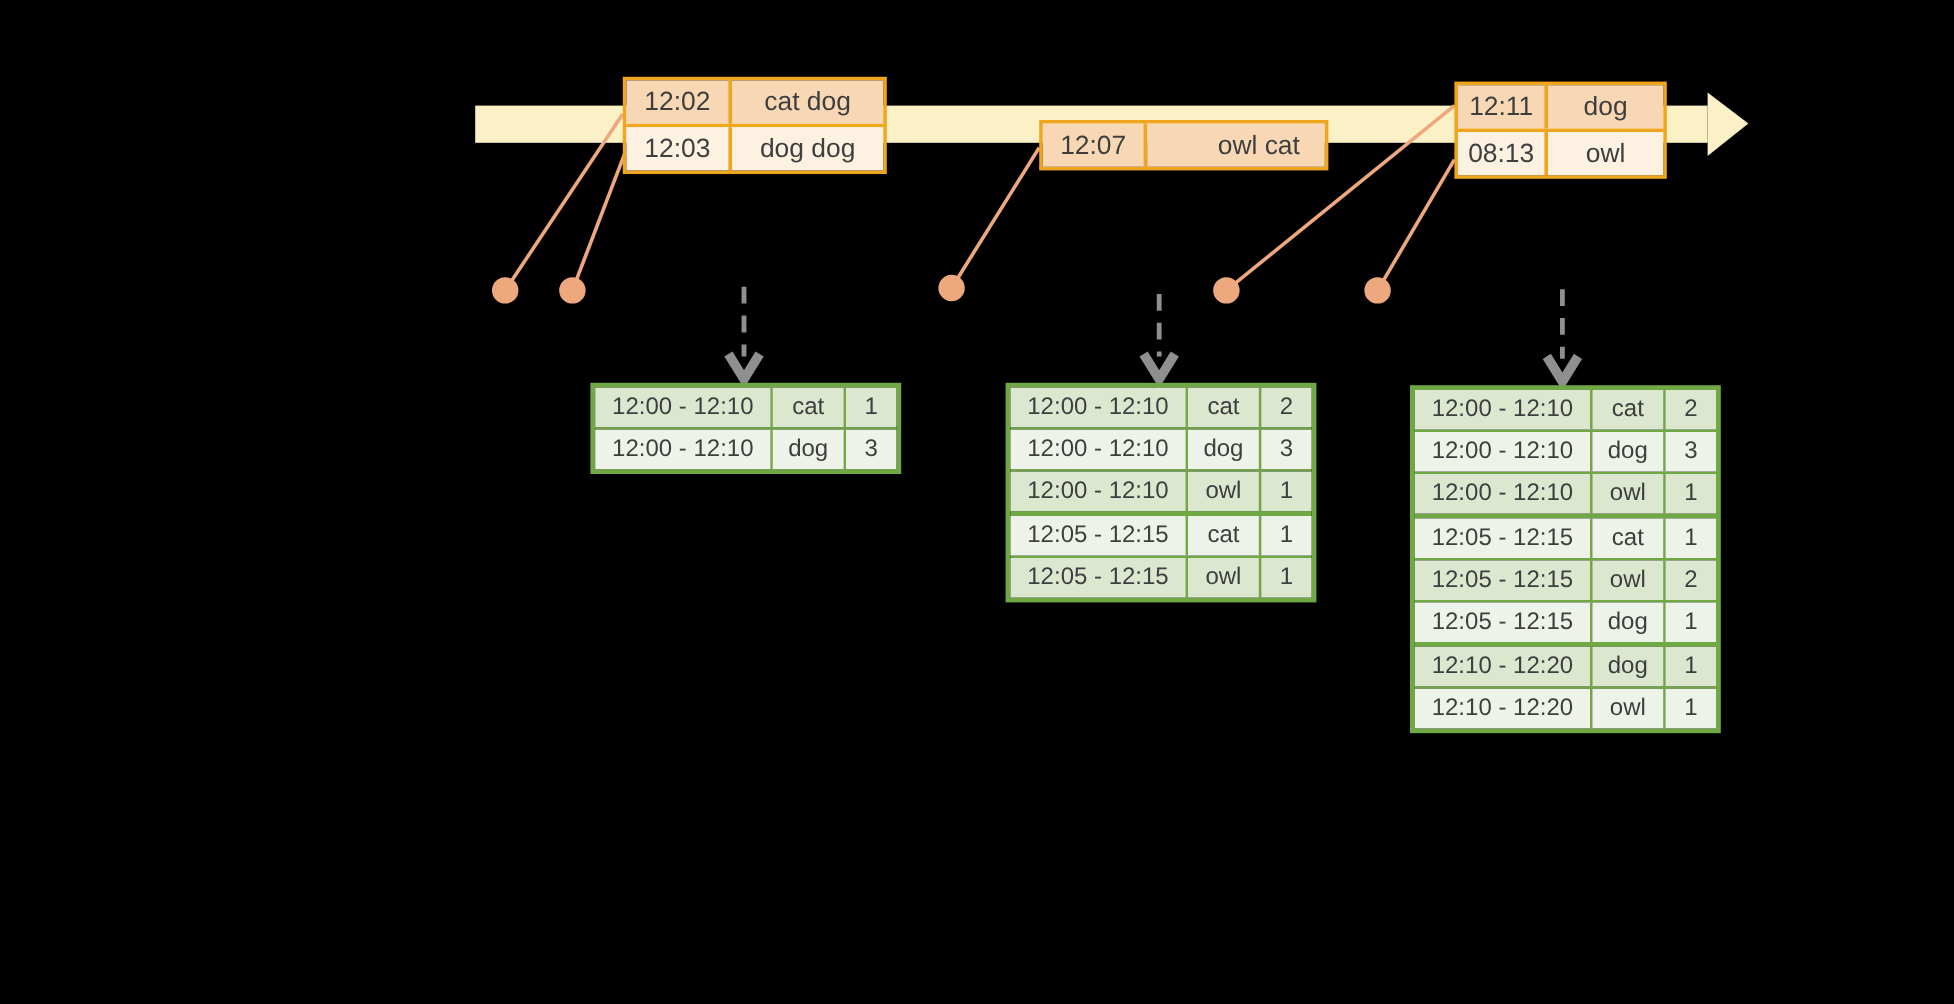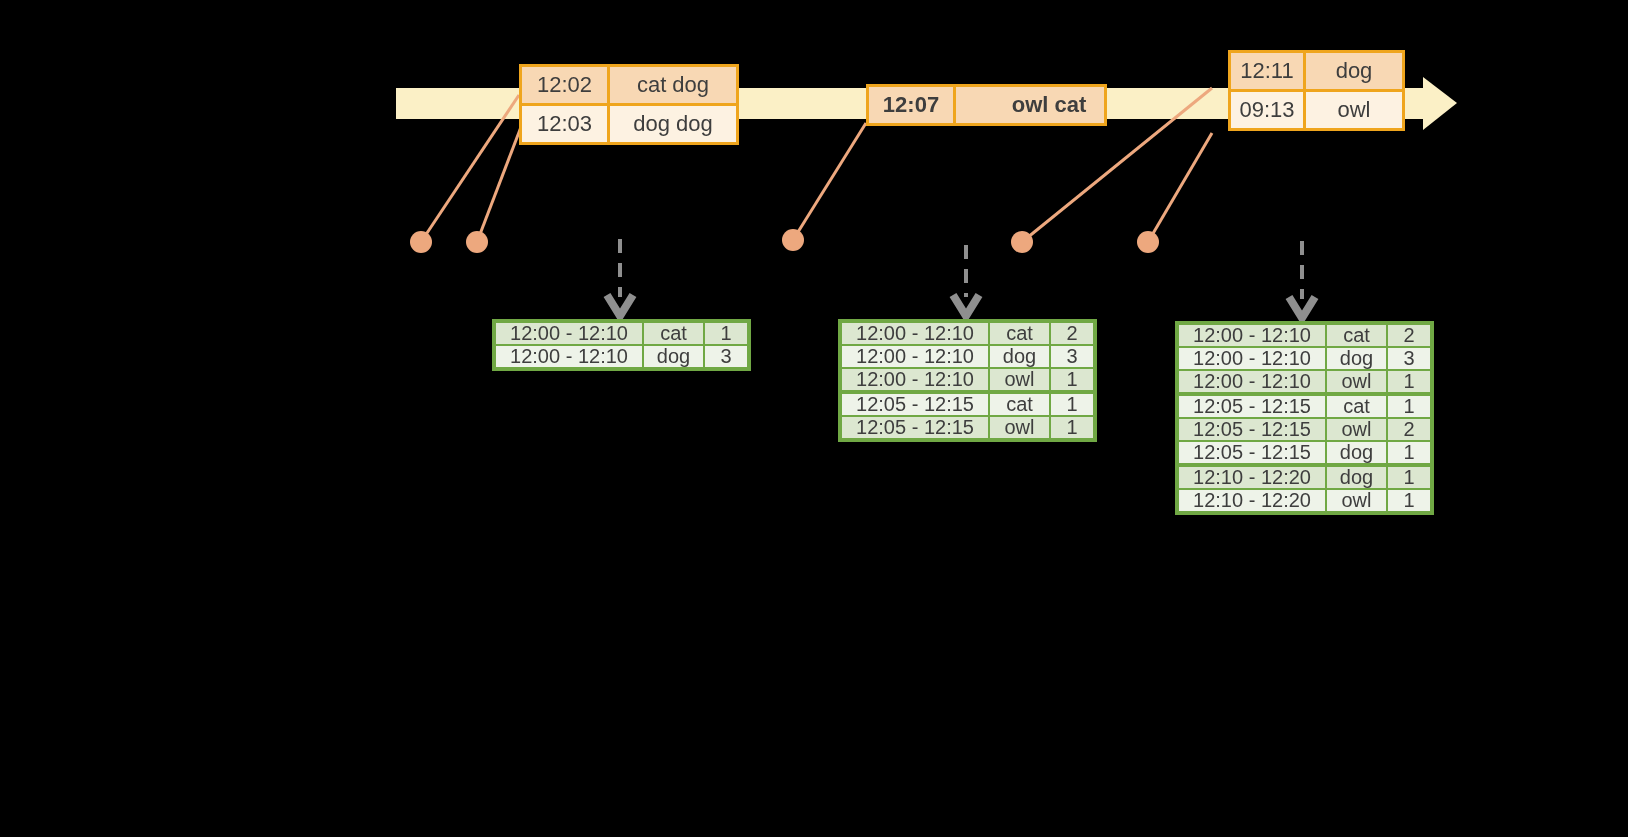--- a/index.html
+++ b/index.html
@@ -21,21 +21,21 @@
   .erow.dark .ecell{background:var(--event-fill-dark);}
   .erow.light .ecell{background:var(--event-fill-light);}
   .ecell{display:flex;align-items:center;justify-content:center;}
   .ecell.time{border-right:3px solid var(--event-border);}
   .et-wide .time{width:85px;} .et-wide .words{width:126px;}
   .et-mid  .time{width:84px;} .et-mid  .words{width:110px;padding-left:38px;}
   .et-narrow .time{width:72px;} .et-narrow .words{width:96px;}
 
   
   .gtable{position:absolute;border:4px solid var(--result-border);font-size:20px;}
-  .grow{display:flex;height:21px;}
+  .grow{display:flex;height:33px;}
   .grow + .grow{border-top:2px solid var(--result-border);}
   .grow.group-start{border-top:4px solid var(--result-border);}
   .grow.dark .gcell{background:var(--result-fill-dark);}
   .grow.light .gcell{background:var(--result-fill-light);}
   .gcell{display:flex;align-items:center;justify-content:center;}
   .gcell.window{width:146px;border-right:2px solid var(--result-border);}
   .gcell.word{width:59px;border-right:2px solid var(--result-border);text-align:center;}
   .gcell.count{width:42px;}
 </style>
 </head>
@@ -78,34 +78,34 @@
     <div class="erow dark">
       <div class="ecell time">12:02</div>
       <div class="ecell words">cat dog</div>
     </div>
     <div class="erow light">
       <div class="ecell time">12:03</div>
       <div class="ecell words">dog dog</div>
     </div>
   </div>
 
-  <div class="etable et-mid" style="left:866px;top:84px;font-weight:bold;">
+  <div class="etable et-mid" style="left:866px;top:100px;">
     <div class="erow dark">
       <div class="ecell time">12:07</div>
       <div class="ecell words">owl cat</div>
     </div>
   </div>
 
-  <div class="etable et-narrow" style="left:1212px;top:50px;margin-left:16px;">
+  <div class="etable et-narrow" style="left:1212px;top:68px;">
     <div class="erow dark">
       <div class="ecell time">12:11</div>
       <div class="ecell words">dog</div>
     </div>
     <div class="erow light">
-      <div class="ecell time">09:13</div>
+      <div class="ecell time">08:13</div>
       <div class="ecell words">owl</div>
     </div>
   </div>
 
   <div class="gtable" style="left:492px;top:319px;">
     <div class="grow dark">
       <div class="gcell window">12:00 - 12:10</div>
       <div class="gcell word">cat</div>
       <div class="gcell count">1</div>
     </div>

